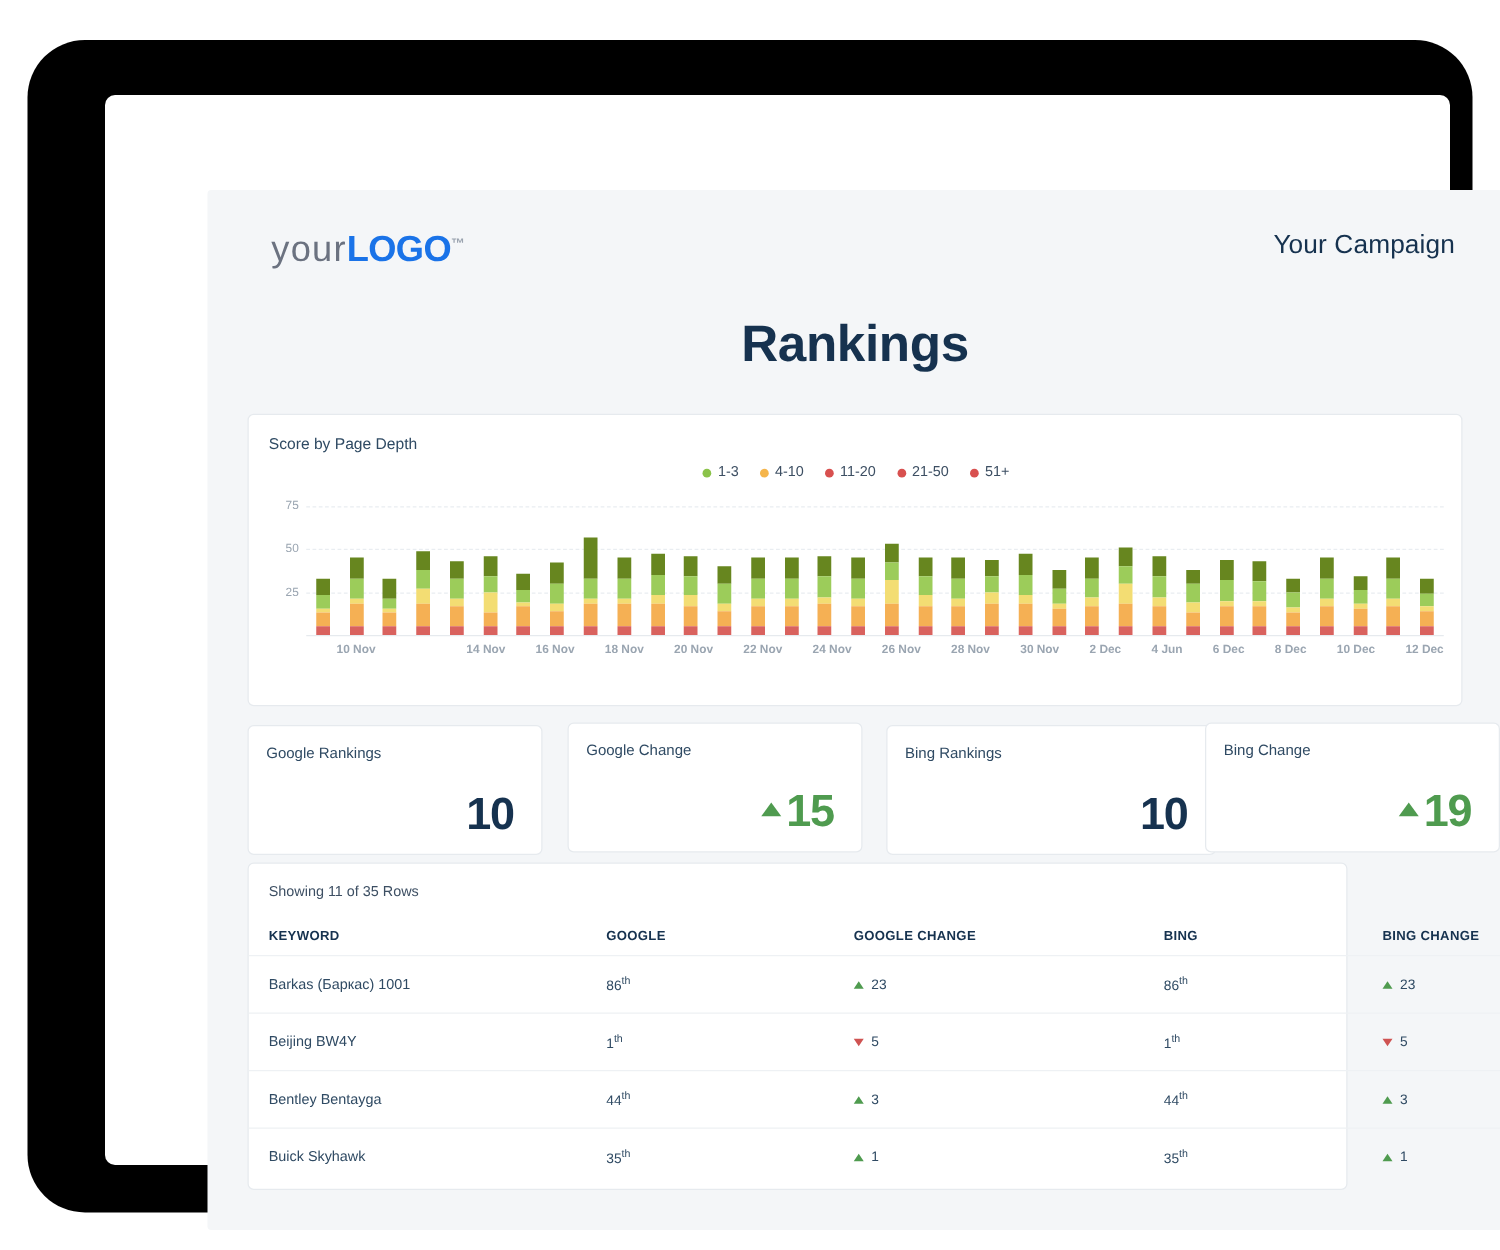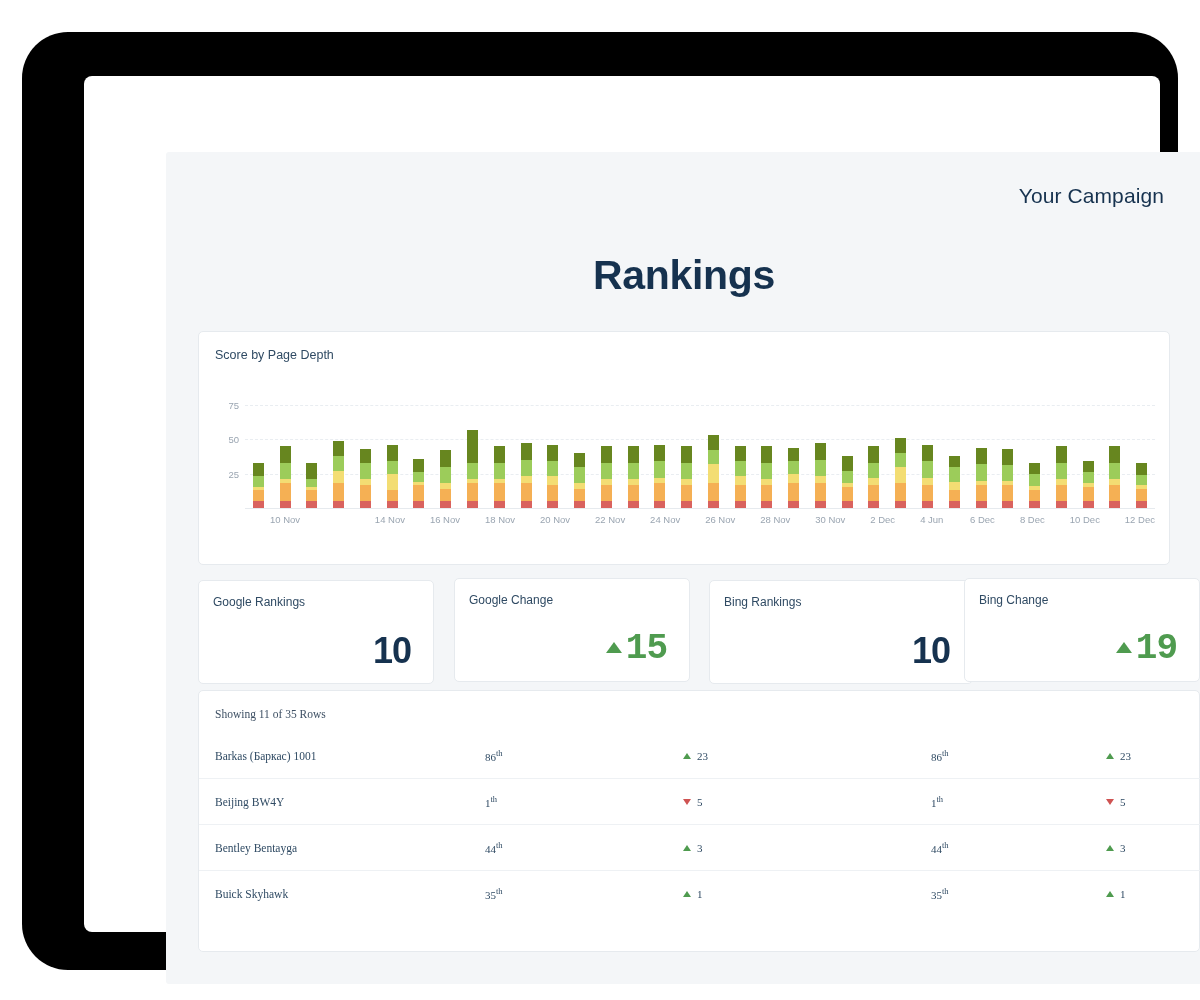--- a/index.html
+++ b/index.html
@@ -105,49 +105,49 @@
     height: 110px;
     display: flex; align-items: flex-end;
   }
   .bar-slot { flex: 1 1 0; display: flex; justify-content: center; align-items: flex-end; }
   .bar { width: 11px; display: flex; flex-direction: column-reverse; }
   .seg { width: 100%; }
   #xlabels {
     position: absolute; left: 30px; right: 0; top: 116px;
     display: flex;
   }
-  .x-slot { flex: 1 1 0; font-size: 9.5px; color: #9aa5b1; white-space: nowrap; }
+  .x-slot { flex: 1 1 0; font-size: 9.5px; color: #9aa5b1; white-space: nowrap; font-weight: bold; }
 
   
   .stat { height: 104px; }
   #stat-0 { left: 32px;  top: 428px; width: 236px; }
   #stat-1 { left: 288px; top: 426px; width: 236px; }
   #stat-2 { left: 543px; top: 428px; width: 264px; }
   #stat-3 { left: 798px; top: 426px; width: 236px; }
   .stat-label {
     position: absolute; left: 14px; top: 14px;
     font-size: 12px; color: #2f4a63;
   }
   .stat-value {
     position: absolute; right: 22px; bottom: 14px;
     font-size: 36px; font-weight: 700; color: #16324f;
     letter-spacing: -1px; line-height: 1;
     display: flex; align-items: center; gap: 4px;
   }
-  .stat-value.up { color: #4f9b4f; font-weight: 600; font-family: Liberation Mono, monospace; }
+  .stat-value.up { color: #4f9b4f; font-weight: 600; }
   .tri-up {
     width: 0; height: 0;
     border-left: 8px solid transparent;
     border-right: 8px solid transparent;
     border-bottom: 11px solid #4f9b4f;
     margin-bottom: 4px;
   }
 
   
-  #table-card { left: 32px; top: 538px; width: 1002px; height: 262px; font-family: Liberation Serif, serif; }
+  #table-card { left: 32px; top: 538px; width: 880px; height: 262px; }
   #showing {
     position: absolute; left: 16px; top: 17px;
     font-size: 11.5px; color: #3d4f63;
   }
   #tbl { position: absolute; left: 0; top: 42px; width: 1002px; }
   .trow { display: flex; align-items: center; }
   .thead { height: 32px; border-bottom: 1px solid #eef1f4; }
   .tbody-row { height: 46px; border-bottom: 1px solid #eef1f4; }
   .tbody-row:last-child { border-bottom: none; }
   .c-kw    { width: 286px; padding-left: 16px; }
@@ -177,27 +177,52 @@
   }
 </style>
 </head>
 <body>
 
 <div id="device">
   <div id="screen">
     <div id="page">
 
       <div id="hdr">
+        <div id="logo">
+          <span class="lg-your">your</span><span class="lg-logo">LOGO</span><span class="lg-tm">™</span>
+        </div>
         <div id="campaign">Your Campaign</div>
       </div>
 
       <div id="title">Rankings</div>
 
       <div id="chart-card" class="card">
         <div id="chart-title">Score by Page Depth</div>
+        <div id="legend">
+            <div class="lg-item">
+              <span class="lg-dot" style="background:#8bc34a"></span>
+              <span>1-3</span>
+            </div>
+            <div class="lg-item">
+              <span class="lg-dot" style="background:#f5b54b"></span>
+              <span>4-10</span>
+            </div>
+            <div class="lg-item">
+              <span class="lg-dot" style="background:#d8504f"></span>
+              <span>11-20</span>
+            </div>
+            <div class="lg-item">
+              <span class="lg-dot" style="background:#d8504f"></span>
+              <span>21-50</span>
+            </div>
+            <div class="lg-item">
+              <span class="lg-dot" style="background:#d8504f"></span>
+              <span>51+</span>
+            </div>
+          </div>
         <div id="plot">
           <div id="gridlayer">
               <div class="grid" style="top: 75.625px;"></div>
               <div class="y-lab" style="top: 75.625px;">25</div>
               <div class="grid" style="top: 41.25px;"></div>
               <div class="y-lab" style="top: 41.25px;">50</div>
               <div class="grid" style="top: 6.875px;"></div>
               <div class="y-lab" style="top: 6.875px;">75</div>
             </div>
           <div id="bars">
@@ -567,20 +592,27 @@
         <div class="stat-label">Bing Change</div>
         <div class="stat-value up">
             <span class="tri-up"></span>
             <span>19</span>
           </div>
       </div>
 
       <div id="table-card" class="card">
         <div id="showing">Showing 11 of 35 Rows</div>
         <div id="tbl">
+          <div class="trow thead">
+            <div class="c-kw th">KEYWORD</div>
+            <div class="c-g  th">GOOGLE</div>
+            <div class="c-gc th">GOOGLE CHANGE</div>
+            <div class="c-b  th">BING</div>
+            <div class="c-bc th">BING CHANGE</div>
+          </div>
           <div id="tbody">
               <div class="trow tbody-row">
                 <div class="c-kw td">Barkas (Баркас) 1001</div>
                 <div class="c-g"><span class="rank">86<sup>th</sup></span></div>
                 <div class="c-gc">
                   <div class="chg">
                     <span class="ar-up"></span>
                     <span>23</span>
                   </div>
                 </div>

